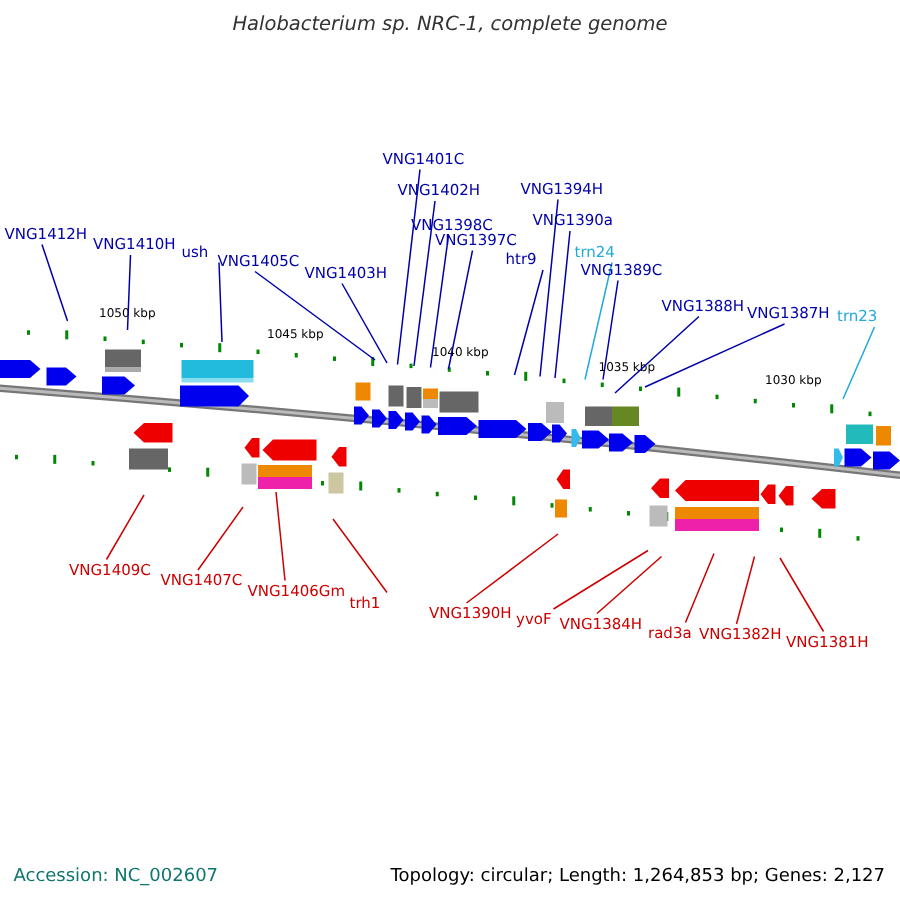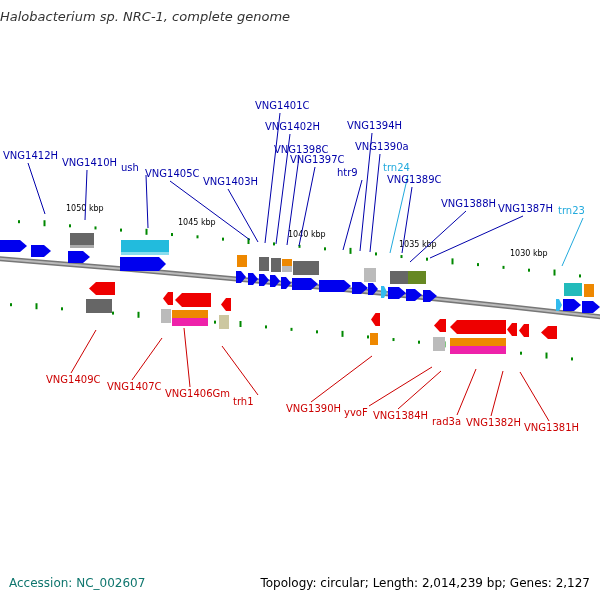--- a/index.html
+++ b/index.html
@@ -1,17 +1,17 @@
 <!DOCTYPE html>
 <html><head>
 <meta charset="utf-8">
 <style>
   html, body { margin:0; padding:0; background:#ffffff; }
   body { width:600px; height:600px; position:relative; overflow:hidden; font-family:"DejaVu Sans", sans-serif; }
-  #title { position:absolute; top:9px; left:0; width:600px; text-align:left; font-size:13px; font-style:italic; color:#333; }
+  #title { position:absolute; top:9px; left:0; width:600px; text-align:center; font-size:13px; font-style:italic; color:#333; }
   #footer-left { position:absolute; left:9px; top:576px; font-size:12px; color:#0f766e; }
   #footer-right { position:absolute; right:10px; top:576px; font-size:12px; color:#000; }
   svg { position:absolute; left:0; top:0; }
   .lbl { font-family:"DejaVu Sans", sans-serif; font-size:10px; }
   .kbp { font-family:"DejaVu Sans", sans-serif; font-size:8px; fill:#000; }
 </style>
 </head>
 <body>
 
 <div id="title">Halobacterium sp. NRC-1, complete genome</div>
@@ -186,13 +186,13 @@
       <text x="286" y="412" class="lbl" fill="#cc0000">VNG1390H</text>
       <text x="344" y="416" class="lbl" fill="#cc0000">yvoF</text>
       <text x="373" y="419" class="lbl" fill="#cc0000">VNG1384H</text>
       <text x="432" y="425" class="lbl" fill="#cc0000">rad3a</text>
       <text x="466" y="426" class="lbl" fill="#cc0000">VNG1382H</text>
       <text x="524" y="431" class="lbl" fill="#cc0000">VNG1381H</text>
     </g>
 </svg>
 
 <div id="footer-left">Accession: NC_002607</div>
-<div id="footer-right">Topology: circular; Length: 2,014,239 bp; Genes: 2,127</div>
+<div id="footer-right">Topology: circular; Length: 1,264,853 bp; Genes: 2,127</div>
 
 </body></html>

